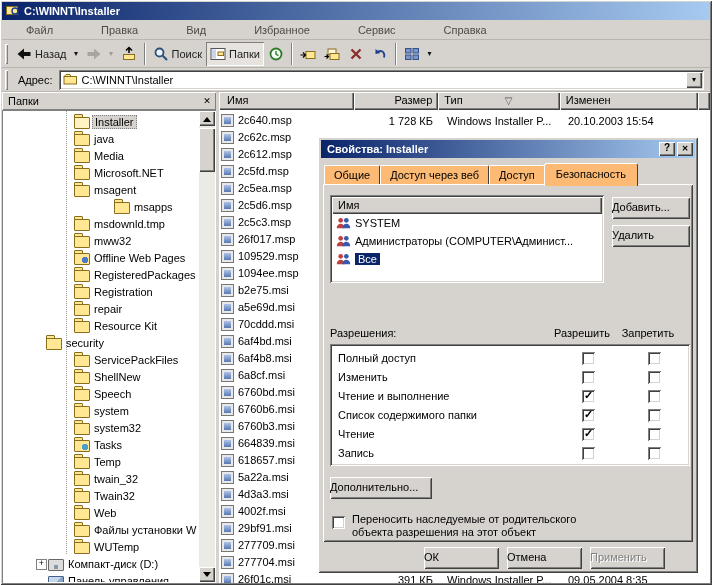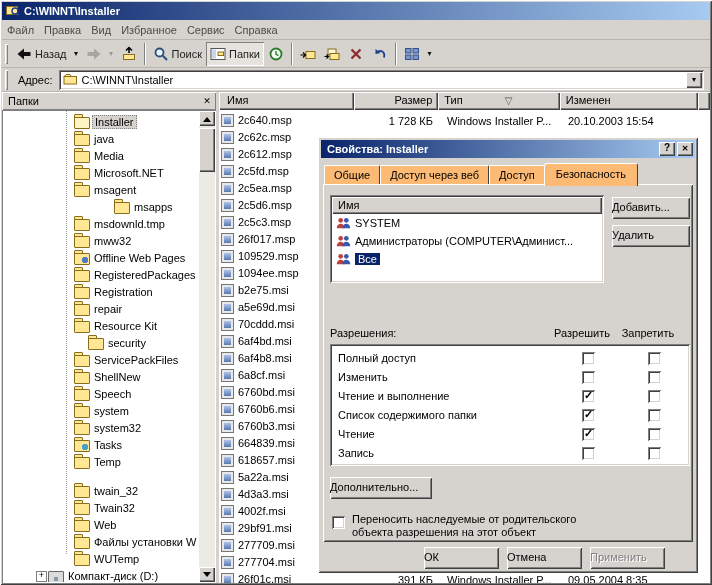--- a/index.html
+++ b/index.html
@@ -9,21 +9,21 @@
     box-shadow:inset 1px 1px 0 #fff,inset -1px -1px 0 #404040,inset 2px 2px 0 #d6d3ce,inset -2px -2px 0 #808080;}
   .abs{position:absolute;}
 
   
   .titlebar{left:2px;top:2px;width:708px;height:18px;background:linear-gradient(to right,#0a246a,#a6caf0);
     display:flex;align-items:center;padding:0 4px;color:#fff;font-weight:bold;}
   .titlebar .ttl{margin-left:4px;}
 
   
   .menubar{left:2px;top:20px;width:708px;height:20px;display:flex;align-items:center;border-bottom:1px solid #b9b5ae;}
-  .menu-item{padding:2px 5px;color:#4c4a45;}
+  .menu-item{padding:2px 24px;color:#4c4a45;}
 
   
   .toolbar{left:2px;top:40px;width:708px;height:28px;display:flex;align-items:center;border-bottom:1px solid #b9b5ae;}
   .grip{width:3px;height:20px;margin:0 4px 0 3px;box-shadow:inset 1px 1px 0 #fff,inset -1px -1px 0 #808080;}
   .tb-btn{height:24px;display:flex;align-items:center;padding:0 4px;background:transparent;border:none;gap:3px;color:#222;}
   .tb-btn.pressed{box-shadow:inset 1px 1px 0 #808080,inset -1px -1px 0 #fff;background:#e6e3de;}
   .tb-drop{width:11px;height:24px;display:flex;align-items:center;justify-content:center;font-size:8px;color:#111;}
   .tb-drop.dis{color:#9a9a9a;}
   .tb-sep{width:2px;height:22px;margin:0 3px;box-shadow:inset 1px 0 0 #808080,inset -1px 0 0 #fff;}
   .tb-btn svg{display:block;}
@@ -382,21 +382,21 @@
               <span class="t-icon icon-folder"></span>
               <span class="label">repair</span>
             </div>
 
             <div class="tree-row" style="padding-left: 58px;">
               <span class="exp"></span>
               <span class="t-icon icon-folder"></span>
               <span class="label">Resource Kit</span>
             </div>
 
-            <div class="tree-row" style="padding-left: 72px;">
+            <div class="tree-row" style="padding-left: 30px;">
               <span class="exp"></span>
               <span class="t-icon icon-folder"></span>
               <span class="label">security</span>
             </div>
 
             <div class="tree-row" style="padding-left: 58px;">
               <span class="exp"></span>
               <span class="t-icon icon-folder"></span>
               <span class="label">ServicePackFiles</span>
             </div>
@@ -430,21 +430,21 @@
               <span class="t-icon icon-tasks"></span>
               <span class="label">Tasks</span>
             </div>
 
             <div class="tree-row" style="padding-left: 58px;">
               <span class="exp"></span>
               <span class="t-icon icon-folder"></span>
               <span class="label">Temp</span>
             </div>
 
-            <div class="tree-row" style="padding-left: 58px; margin-top: 12px;">
+            <div class="tree-row" style="padding-left: 58px;">
               <span class="exp"></span>
               <span class="t-icon icon-folder"></span>
               <span class="label">twain_32</span>
             </div>
 
             <div class="tree-row" style="padding-left: 58px;">
               <span class="exp"></span>
               <span class="t-icon icon-folder"></span>
               <span class="label">Twain32</span>
             </div>

